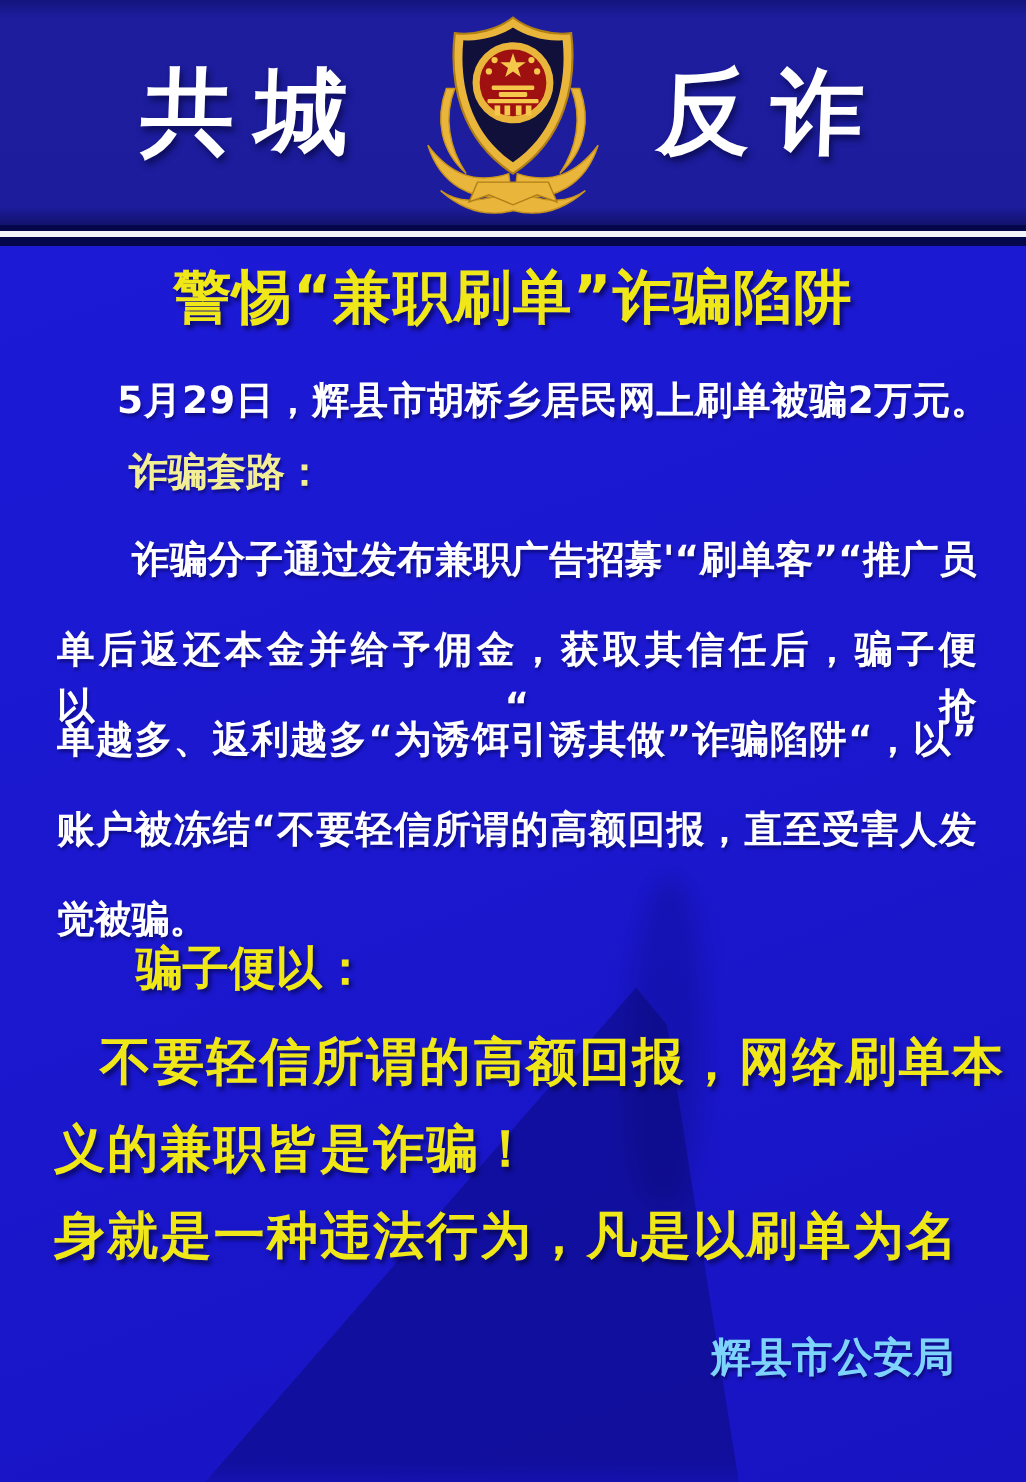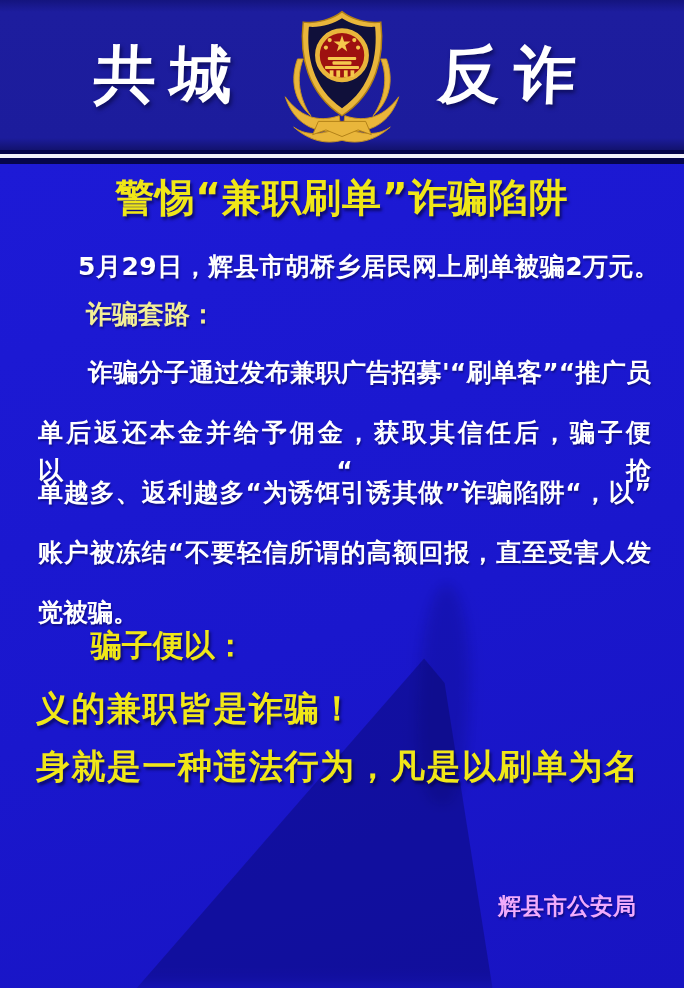--- a/index.html
+++ b/index.html
@@ -77,21 +77,21 @@
   }
   .tips-lines{
     position:absolute;left:36px;top:683px;width:616px;
     color:#f0e718;font-size:34px;font-weight:800;letter-spacing:1.5px;
     text-shadow:2px 3px 3px rgba(0,0,45,.6);
   }
   .tips-lines .ln{height:58px;line-height:50px;white-space:nowrap;}
   .tips-lines .ln.first{text-indent:.9em;}
   .footer{
     position:absolute;right:48px;top:884px;text-align:right;
-    color:#f0abfc;font-size:23px;font-weight:800;line-height:44px;
+    color:#7dd3fc;font-size:27px;font-weight:800;line-height:44px;
     text-shadow:1px 2px 2px rgba(0,0,50,.5);
   }
 </style>
 </head>
 <body>
 
 <div class="poster">
 
   <div class="header">
     <span class="brush">共城</span>
@@ -156,20 +156,21 @@
   <div class="scam-lines">
     <div class="ln first">诈骗分子通过发布兼职广告招募'“刷单客”“推广员</div>
     <div class="ln">单后返还本金并给予佣金，获取其信任后，骗子便以“抢</div>
     <div class="ln">单越多、返利越多“为诱饵引诱其做”诈骗陷阱“，以”</div>
     <div class="ln">账户被冻结“不要轻信所谓的高额回报，直至受害人发</div>
     <div class="ln last">觉被骗。</div>
   </div>
 
   <div class="tips-label">骗子便以：</div>
   <div class="tips-lines">
+    <div class="ln first">不要轻信所谓的高额回报，网络刷单本</div>
     <div class="ln">义的兼职皆是诈骗！</div>
     <div class="ln">身就是一种违法行为，凡是以刷单为名</div>
   </div>
 
   <div class="footer">
     <div>辉县市公安局</div>
   </div>
 
 </div>
 

